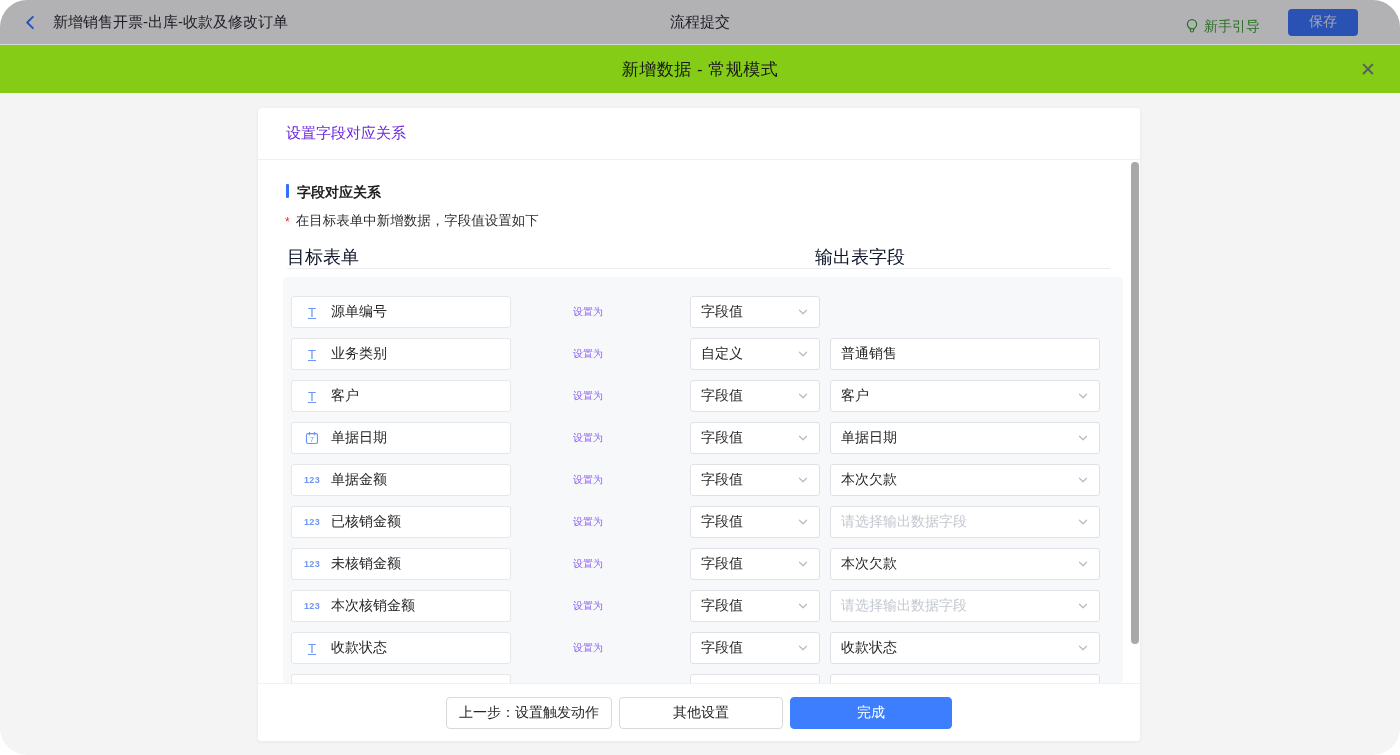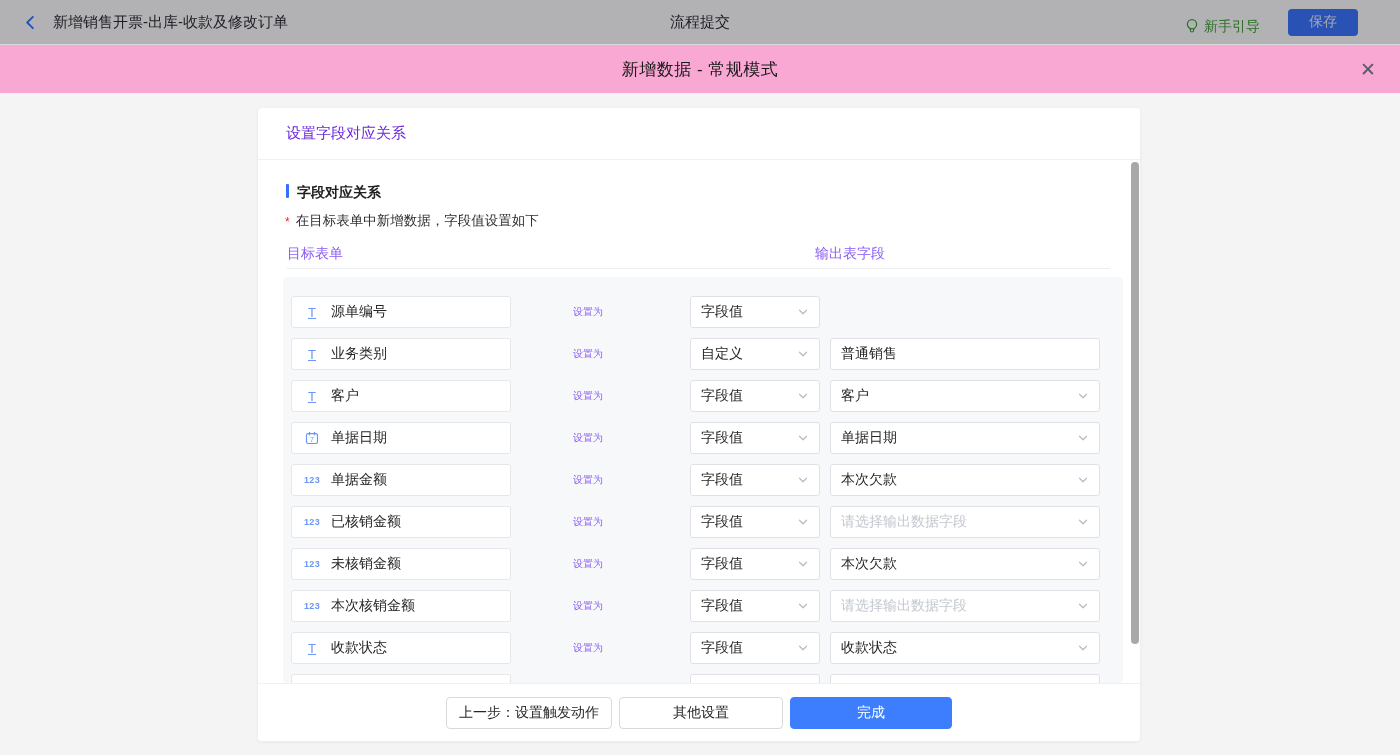--- a/index.html
+++ b/index.html
@@ -1,51 +1,51 @@
 <!DOCTYPE html>
 <html><head>
 <meta charset="utf-8">
 <style>
   * { margin:0; padding:0; box-sizing:border-box; }
   html,body { width:1400px; height:755px; font-family:"Liberation Sans","DejaVu Sans",sans-serif; background:#fff; }
-  .stage { position:relative; width:1400px; height:755px; overflow:hidden; }
+  .stage { position:relative; width:1400px; height:755px; overflow:hidden;border-radius:27px; }
 
   
   .topbar { position:relative; height:45px; background:#ffffff; border-bottom:1px solid #d9d9d9;
             display:flex; align-items:center; padding:0 42px 0 22px; }
   .tb-dim { position:absolute; inset:0; background:rgba(20,22,26,0.33); pointer-events:none; z-index:5; }
   .tb-left { display:flex; align-items:center; gap:14px; }
   .back-btn { display:flex; align-items:center; cursor:pointer; }
   .tb-title { font-size:15px; color:#1f2329; }
   .tb-center { position:absolute; left:50%; transform:translateX(-50%); font-size:15px; color:#1f2329; }
   .tb-right { margin-left:auto; display:flex; align-items:flex-end; gap:28px; }
   .guide { display:flex; align-items:center; gap:5px; color:#3ba030; font-size:14px; cursor:pointer; }
   .save-btn { width:70px; height:27px; background:#3370ff; color:#e8edf5; border:none; border-radius:4px;
               font-size:14px; cursor:pointer; font-family:inherit; }
 
   
-  .modal-header { position:relative; height:49px; background:#f9a8d4; border-bottom:1px solid #eef0f2;
+  .modal-header { position:relative; height:49px; background:#84cc16; border-bottom:1px solid #eef0f2;
                   display:flex; align-items:center; justify-content:center; }
   .modal-title { font-size:17px; font-weight:500; color:#1a1a1a; letter-spacing:0.5px; }
   .close-x { position:absolute; right:24px; top:50%; transform:translateY(-50%); font-size:19px;
              color:#555e66; cursor:pointer; line-height:1; }
 
   
   .backdrop { position:absolute; top:94px; left:0; width:1400px; height:661px; background:#f4f4f5; }
   .card { position:absolute; left:258px; top:14px; width:882px; height:633px; background:#fff;
           border-radius:4px; box-shadow:0 1px 4px rgba(0,0,0,0.05); overflow:hidden; }
   .card-header { position:absolute; top:0; left:0; width:100%; height:52px; display:flex; align-items:center;
                  padding-left:28px; font-size:15px; color:#6d28d9; border-bottom:1px solid #f0f0f0; }
   .section-row { position:absolute; top:76px; left:28px; display:flex; align-items:flex-start; gap:8px; }
   .blue-bar { width:3px; height:14px; background:#3370ff; border-radius:1px; }
   .section-title { font-size:14px; font-weight:700; color:#1f1f1f; }
   .note-row { position:absolute; top:104px; left:27px; display:flex; align-items:flex-start; gap:6px;
               font-size:13.5px; color:#303030; }
   .req { color:#f5222d; font-size:12px; margin-top:3px; }
-  .col-head { position:absolute; top:137px; font-size:14px; color:#8b5cf6; }
+  .col-head { position:absolute; top:137px; font-size:18px; color:#0f172a; }
   .col-head.left { left:29px; }
   .col-head.right { left:557px; }
   .col-divider { position:absolute; top:160px; left:29px; width:823px; height:0; border-top:1px solid #ebedf0; }
 
   
   .rows-panel { position:absolute; top:169px; left:25px; width:840px; height:406px; background:#f7f8fa;
                 border-radius:4px; overflow:hidden; padding:19px 0 0 8px; }
   .row { display:flex; align-items:center; height:32px; margin-bottom:10px; }
   .fbox { width:220px; height:32px; background:#fff; border:1px solid #e5e7eb; border-radius:3px;
           display:flex; align-items:center; padding:0 10px; gap:9px; }

